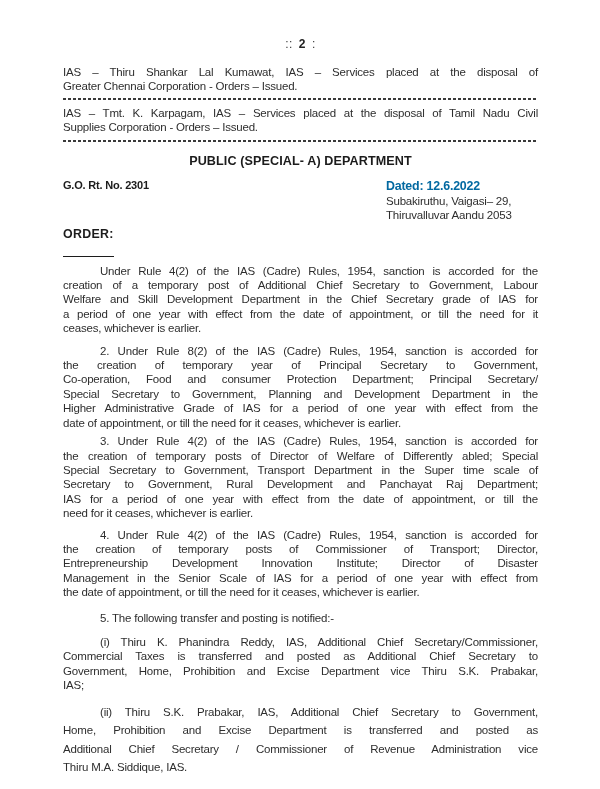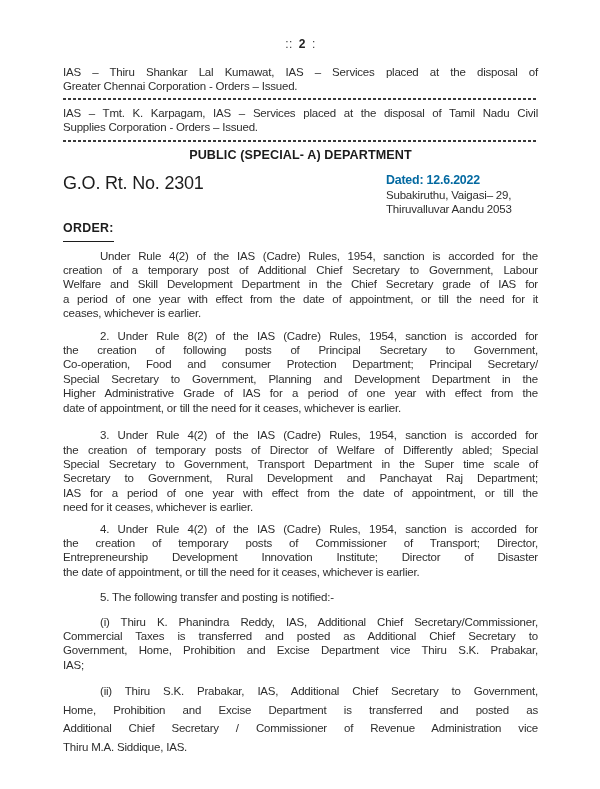--- a/index.html
+++ b/index.html
@@ -45,55 +45,55 @@
   .subject-2 { margin-top:6px; }
 
   .sep {
     height:2px;
     margin-top:4px;
     background:repeating-linear-gradient(90deg,#3a3a3a 0 3px,transparent 3px 5px);
   }
   .sep.s2 { margin-top:5px; }
 
   .dept-heading {
-    margin-top:6px;
+    margin-top:12px;
     text-align:center;
     font-weight:bold;
     font-size:12.6px;
     color:#1c1c1c;
     letter-spacing:0.1px;
   }
 
   .go-row {
     margin-top:11px;
     display:flex;
     justify-content:space-between;
     align-items:flex-start;
   }
-  .go-no { font-weight:normal; font-size:18px; color:#1c1c1c; }
+  .go-no { font-weight:bold; font-size:11px; color:#1c1c1c; }
   .date-block { width:152px; }
   .date-block .dated {
     font-weight:bold; font-size:12.4px; color:#0369a1; line-height:15px;
   }
   .date-block .tamil { line-height:14.5px; }
 
   .order-label-wrap { margin-top:4px; }
   .order-label {
     display:inline-block;
     font-weight:bold;
     font-size:12.4px;
     color:#1c1c1c;
     border-bottom:1.6px solid #1c1c1c;
-    padding-bottom:6px;
+    padding-bottom:15px;
     letter-spacing:0.3px;
   }
 
   .para-1 { margin-top:7px; }
   .para-2 { margin-top:8px; }
-  .para-3 { margin-top:13px; }
+  .para-3 { margin-top:4px; }
   .para-4 { margin-top:7px; }
   .para-5 { margin-top:11px; }
   .item-i  { margin-top:10px; }
   .item-ii { margin-top:10px; }
 </style>
 </head>
 <body>
 
 <div class="page">
   <div class="content">
@@ -131,38 +131,39 @@
 
     <div class="block indent1 para-1">
         <div class="tline">Under Rule 4(2) of the IAS (Cadre) Rules, 1954, sanction is accorded for the</div>
         <div class="tline">creation of a temporary post of  Additional Chief Secretary to Government, Labour</div>
         <div class="tline">Welfare and Skill Development Department in the Chief Secretary grade of IAS  for</div>
         <div class="tline">a period of one year with effect from the date of appointment, or till the need for it</div>
         <div class="tline">ceases, whichever is earlier.</div>
       </div>
     <div class="block indent1 para-2">
         <div class="tline">2. Under Rule 8(2) of the IAS (Cadre) Rules, 1954, sanction is accorded for</div>
-        <div class="tline">the creation of following posts of Principal Secretary to Government,</div>
+        <div class="tline">the creation of temporary year of Principal Secretary to Government,</div>
         <div class="tline">Co-operation, Food and consumer Protection Department; Principal Secretary/</div>
         <div class="tline">Special Secretary to Government, Planning and Development Department in the</div>
         <div class="tline">Higher Administrative Grade of IAS  for a period of one year with effect from the</div>
         <div class="tline">date of appointment, or till the need for it ceases, whichever is earlier.</div>
       </div>
     <div class="block indent1 para-3">
         <div class="tline">3. Under Rule 4(2) of the IAS (Cadre) Rules, 1954, sanction is accorded for</div>
         <div class="tline">the creation of  temporary posts of  Director of Welfare of Differently abled;  Special</div>
         <div class="tline">Special Secretary to Government, Transport Department in the Super time scale of</div>
         <div class="tline">Secretary to Government, Rural Development and Panchayat Raj Department;</div>
         <div class="tline">IAS for a period of one year with effect from the date of appointment, or till the</div>
         <div class="tline">need for it ceases, whichever is earlier.</div>
       </div>
     <div class="block indent1 para-4">
         <div class="tline">4. Under Rule 4(2) of the IAS (Cadre) Rules, 1954, sanction is accorded for</div>
         <div class="tline">the creation of  temporary posts of  Commissioner of Transport;  Director,</div>
         <div class="tline">Entrepreneurship Development Innovation Institute; Director of Disaster</div>
+        <div class="tline">Management in the Senior Scale of IAS  for a period of one year with effect from</div>
         <div class="tline">the date of appointment, or till the need for it ceases, whichever is earlier.</div>
       </div>
     <div class="block indent1 para-5">
         <div class="tline">5. The following transfer and posting is notified:-</div>
       </div>
     <div class="block indent1 item-i">
         <div class="tline">(i) Thiru K. Phanindra Reddy, IAS, Additional Chief Secretary/Commissioner,</div>
         <div class="tline">Commercial Taxes is transferred and posted as Additional Chief Secretary to</div>
         <div class="tline">Government, Home, Prohibition and Excise Department vice   Thiru S.K. Prabakar,</div>
         <div class="tline">IAS;</div>

